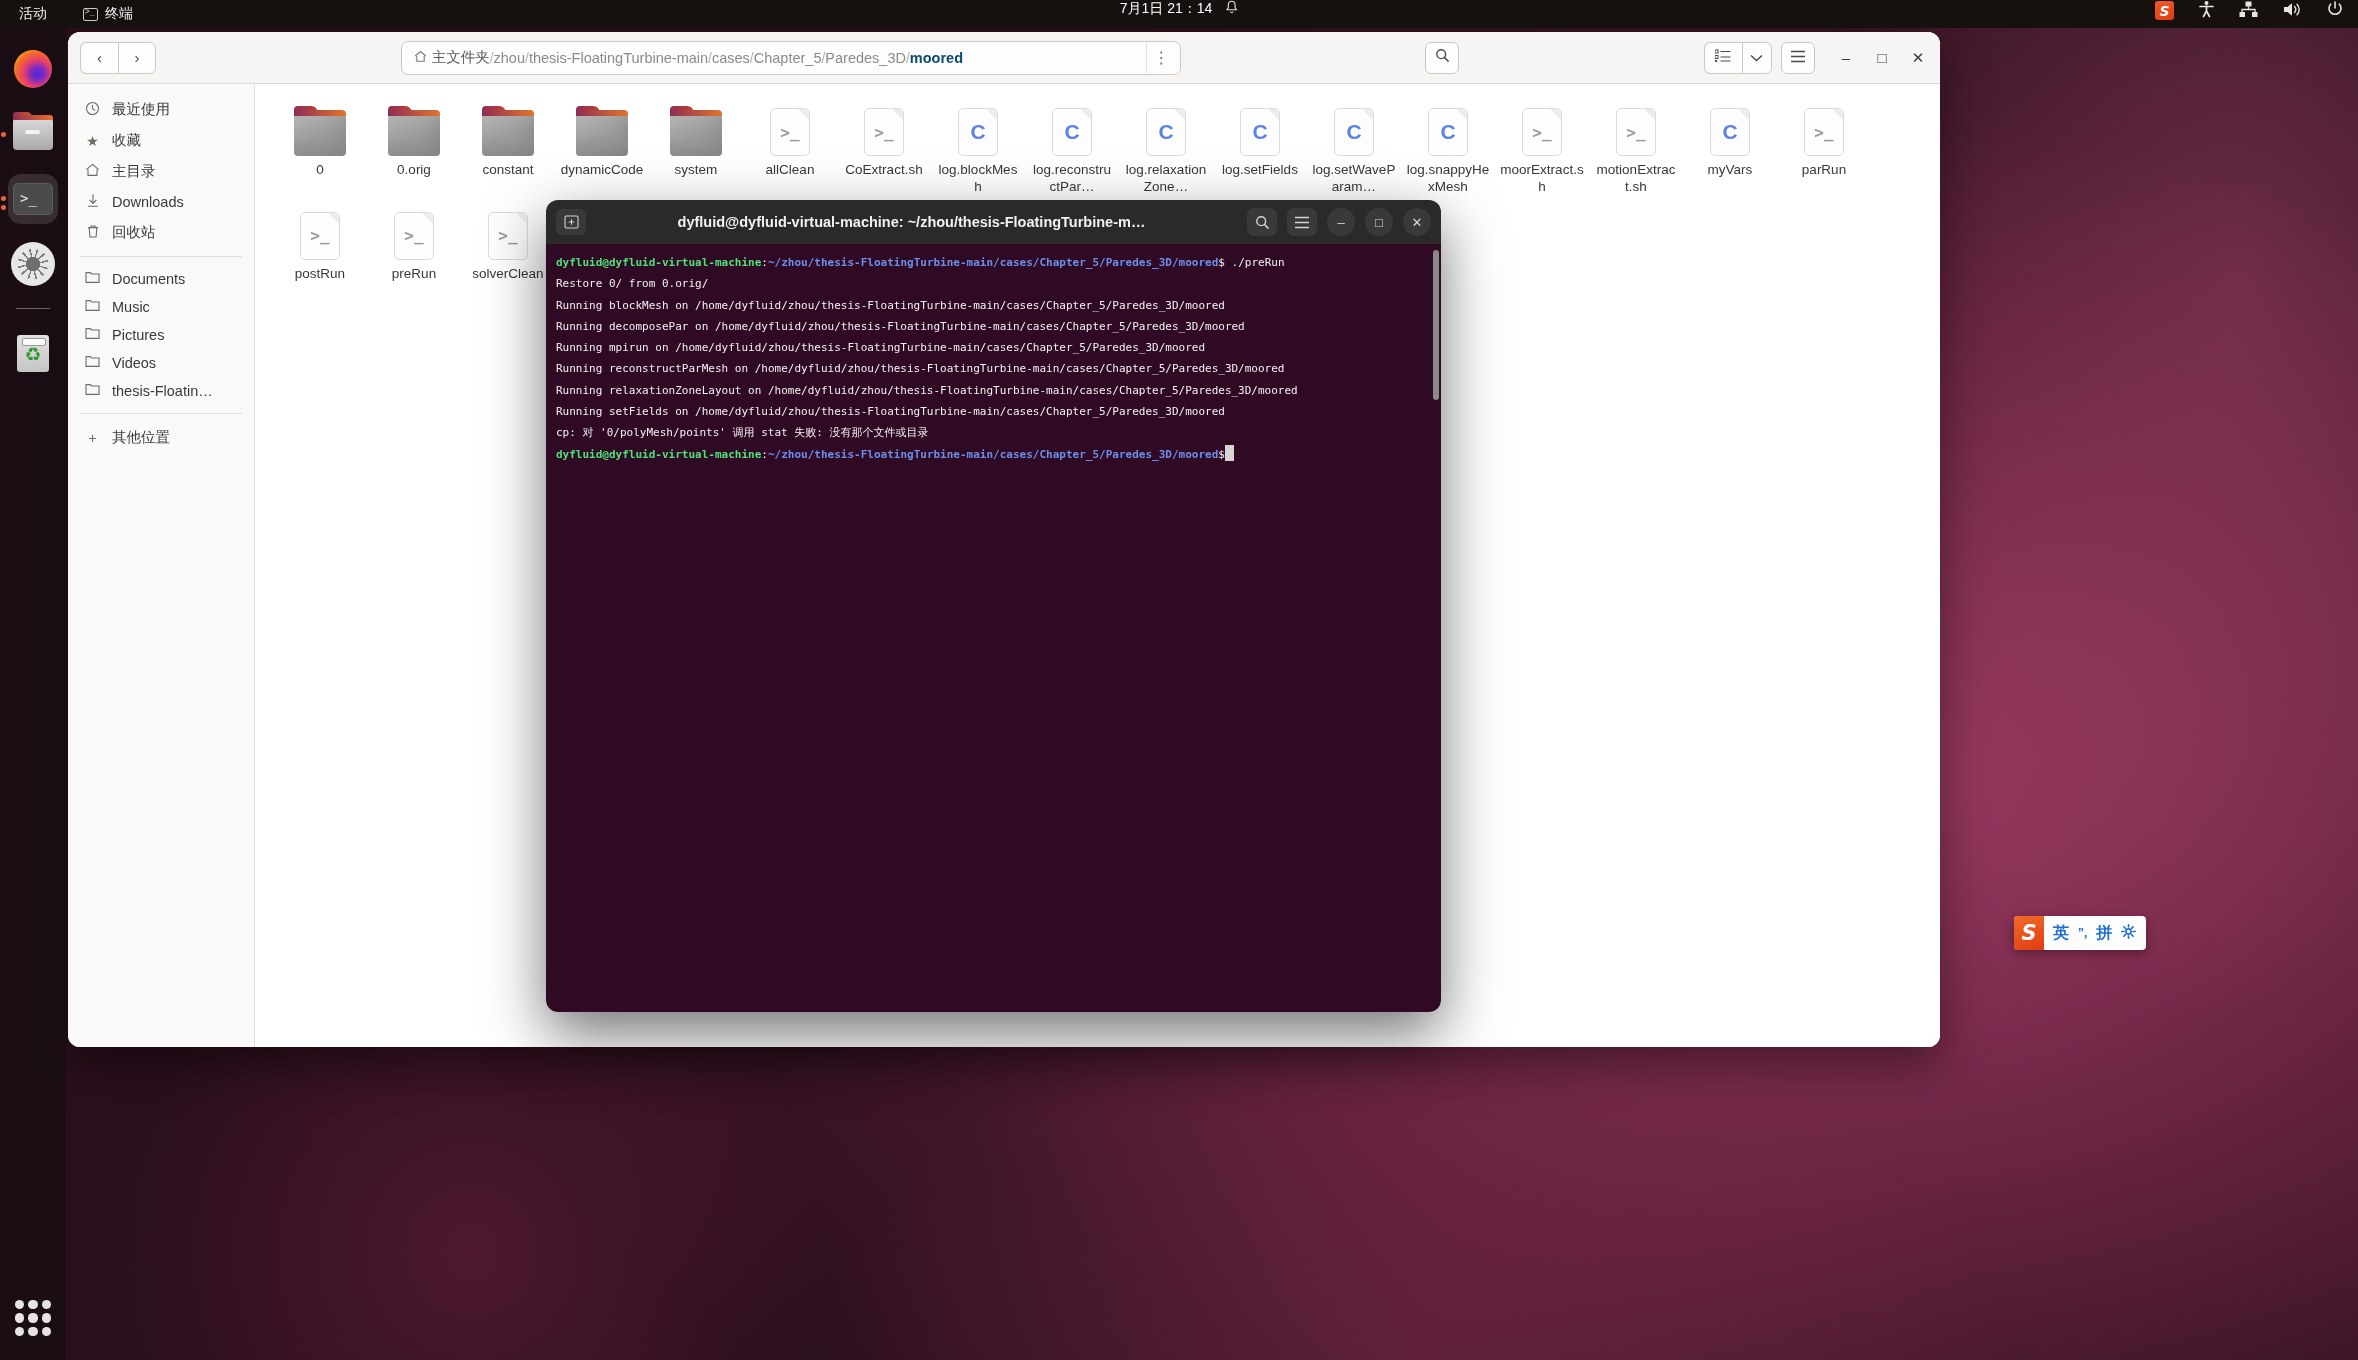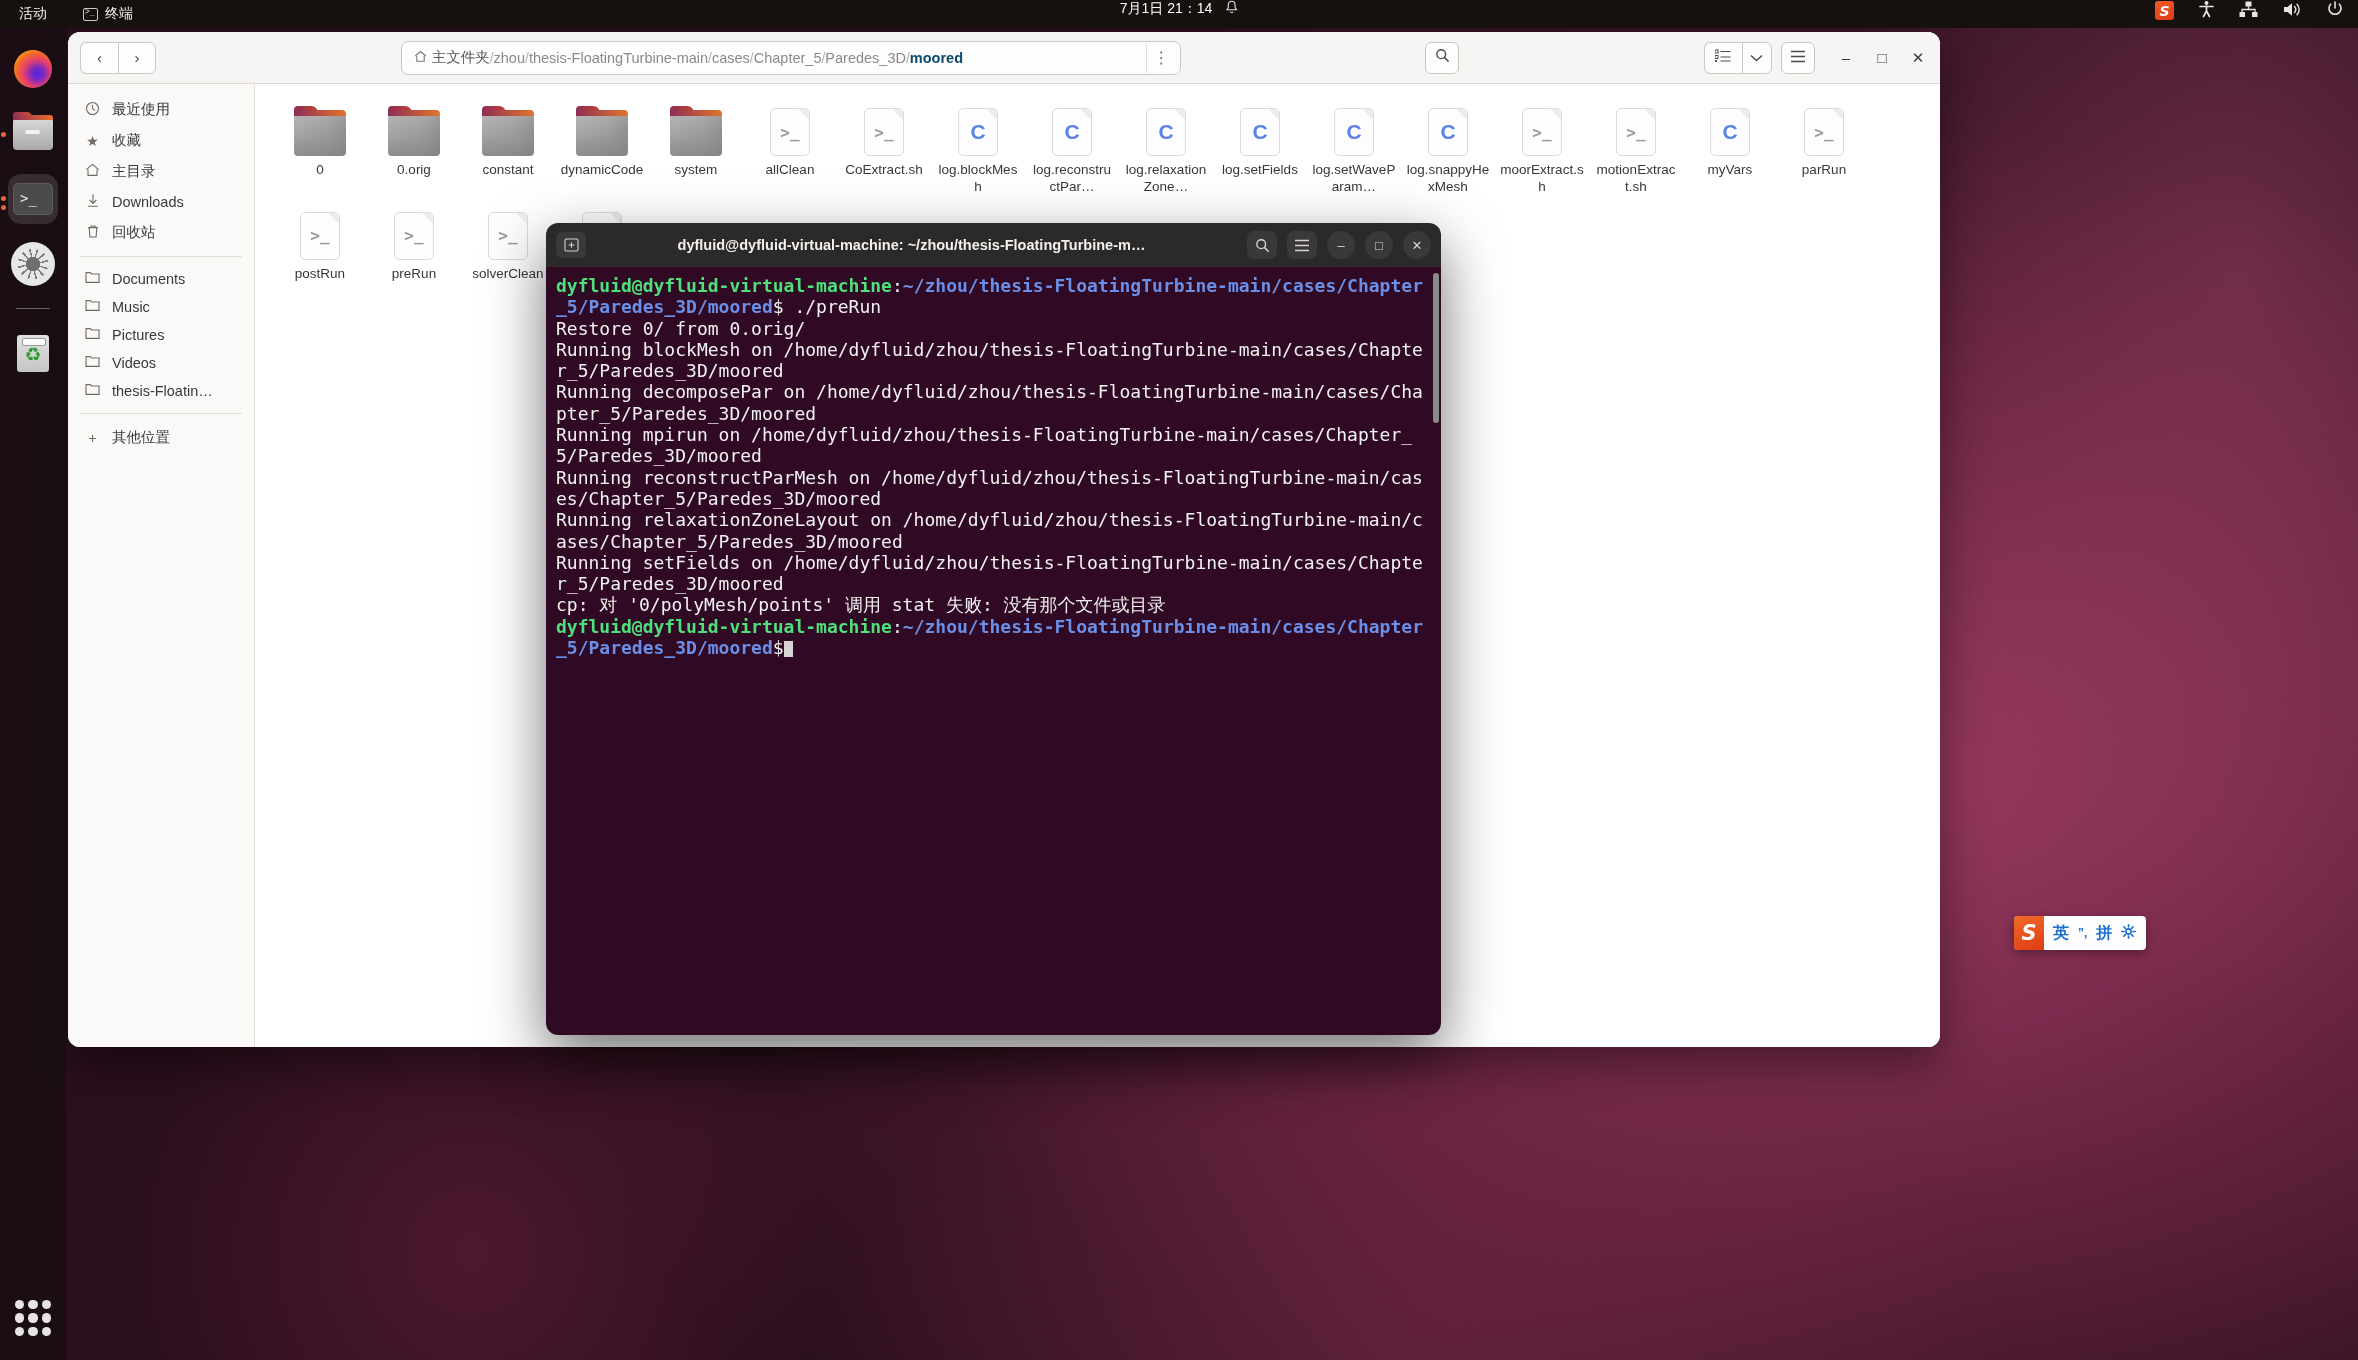--- a/index.html
+++ b/index.html
@@ -227,21 +227,21 @@
   }
   .doc-ico .glyph { font-size: 16px; font-family: "DejaVu Sans Mono", monospace; color: #9b9b9b; font-weight: bold; }
   .doc-ico.c-file .glyph { color: #5a83e8; font-size: 21px; font-family: "Liberation Sans", sans-serif; }
   .glabel {
     margin-top: 6px; font-size: 13.5px; color: #3a3836; text-align: center;
     line-height: 1.25; width: 84px; word-break: break-all;
   }
 
   
   .term-win {
-    position: absolute; left: 546px; top: 223px; width: 895px; height: 812px;
+    position: absolute; left: 546px; top: 200px; width: 895px; height: 812px;
     border-radius: 12px; overflow: hidden; z-index: 30;
     box-shadow: 0 22px 60px rgba(0,0,0,.55);
   }
   .term-header {
     height: 44px; background: #2b2a29; display: flex; align-items: center;
     padding: 0 10px; gap: 10px;
   }
   .th-icon {
     width: 30px; height: 26px; border-radius: 6px; background: #3a3938;
     display: flex; align-items: center; justify-content: center; color: #d6d2cf; font-size: 13px;
@@ -256,21 +256,21 @@
     flex: none;
   }
   .th-ctl {
     width: 28px; height: 28px; border-radius: 50%; background: #3a3938;
     display: flex; align-items: center; justify-content: center; color: #d8d4d1; font-size: 13px;
     flex: none;
   }
   .term-body {
     height: calc(100% - 44px); background: #300a24;
     padding: 8px 10px 0 10px; position: relative; overflow: hidden;
-    font-family: "DejaVu Sans Mono", monospace; font-size: 18px; line-height: 21.3px;
+    font-family: "DejaVu Sans Mono", monospace; font-size: 11px; line-height: 21.3px;
   }
   .tline { white-space: pre-wrap; word-break: break-all; color: #f2f2f2; }
   .t-user { color: #4ee07a; font-weight: bold; }
   .t-colon { color: #f2f2f2; }
   .t-path { color: #6b8fe8; font-weight: bold; }
   .t-dollar { color: #f2f2f2; }
   .cursor-block { display: inline-block; width: 9px; height: 16px; background: #d8d4d1; vertical-align: -3px; }
   .term-scroll {
     position: absolute; right: 2px; top: 6px; width: 6px; height: 150px;
     background: #8a8a8a; border-radius: 3px;

